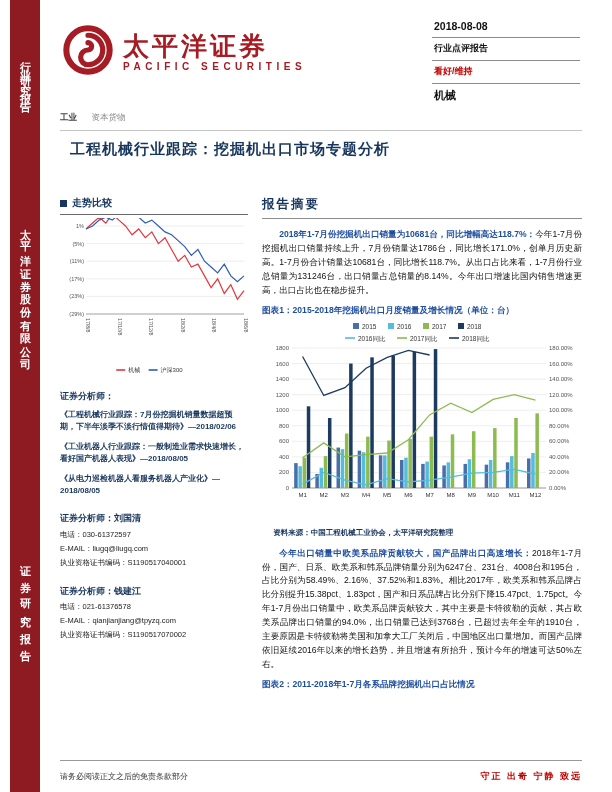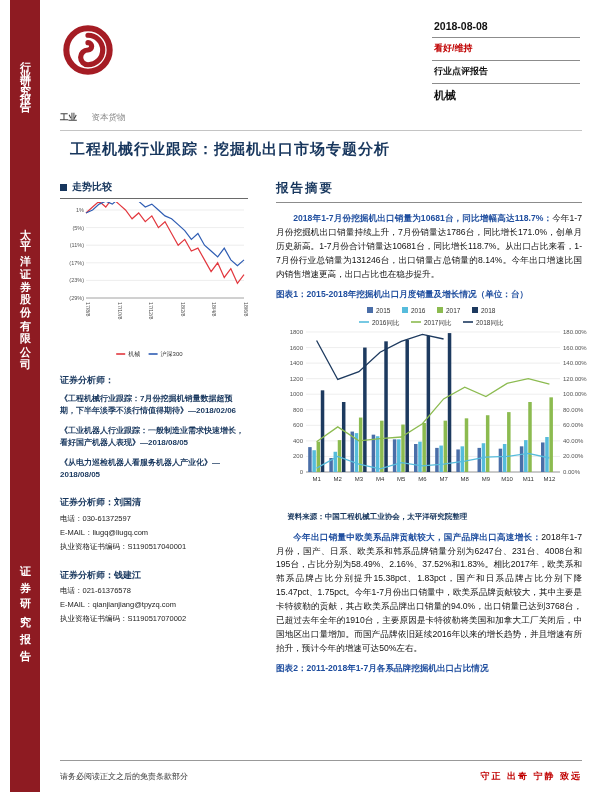--- a/index.html
+++ b/index.html
@@ -28,21 +28,21 @@
   .meta .rtype { font-weight:bold; }
   .meta .rating { color:#c00000; font-weight:bold; }
   .meta .industry { font-size:11px; font-weight:bold; border-bottom:none; }
 
   .breadcrumb { position:absolute; left:60px; top:112px; width:522px; border-bottom:1px solid #c4c4c4;
                 padding-bottom:6px; font-size:8.5px; color:#8a8a8a; }
   .breadcrumb .sector { color:#444; font-weight:bold; margin-right:12px; }
 
   .title { position:absolute; left:70px; top:140px; font-size:15px; font-weight:bold; color:#17365d; letter-spacing:1px; }
 
-  .cols { position:absolute; left:60px; top:180px; width:522px; display:flex; gap:28px; }
+  .cols { position:absolute; left:60px; top:196px; width:522px; display:flex; gap:14px; }
   .leftcol { width:188px; flex:none; }
   .rightcol { flex:1; min-width:0; }
 
   .sec-head { display:flex; align-items:center; gap:5px; color:#17365d; font-weight:bold; font-size:10px;
               border-bottom:1px solid #6a6a6a; padding-bottom:4px; }
   .sq { width:7px; height:7px; background:#17365d; flex:none; }
 
   #trend-chart { margin-top:3px; }
   #trend-chart svg, #export-chart svg { display:block; }
 
@@ -76,26 +76,30 @@
     <div class="vtext vbot">证券研究报告</div>
   </div>
 
   <div class="logo">
     <span>
       <svg width="52" height="52" viewBox="0 0 60 60">
         <circle cx="30" cy="30" r="25" fill="none" stroke="#a51c24" stroke-width="7"></circle>
         <path d="M30 13 a17 17 0 0 1 0 34 a8.5 8.5 0 0 1 0 -17 a4.2 4.2 0 0 0 0 -8.4" fill="none" stroke="#a51c24" stroke-width="6" stroke-linecap="round"></path>
       </svg>
     </span>
+    <span class="logo-txt">
+      <span class="logo-cn">太平洋证券</span>
+      <span class="logo-en">PACIFIC SECURITIES</span>
+    </span>
   </div>
 
   <div class="meta">
     <div class="row date">2018-08-08</div>
+    <div class="row rtype">行业点评报告</div>
     <div class="row rating">看好/维持</div>
-    <div class="row rtype">行业点评报告</div>
     <div class="row industry">机械</div>
   </div>
 
   <div class="breadcrumb">
     <span class="sector">工业</span>
     <span>资本货物</span>
   </div>
 
   <div class="title">工程机械行业跟踪：挖掘机出口市场专题分析</div>
 

